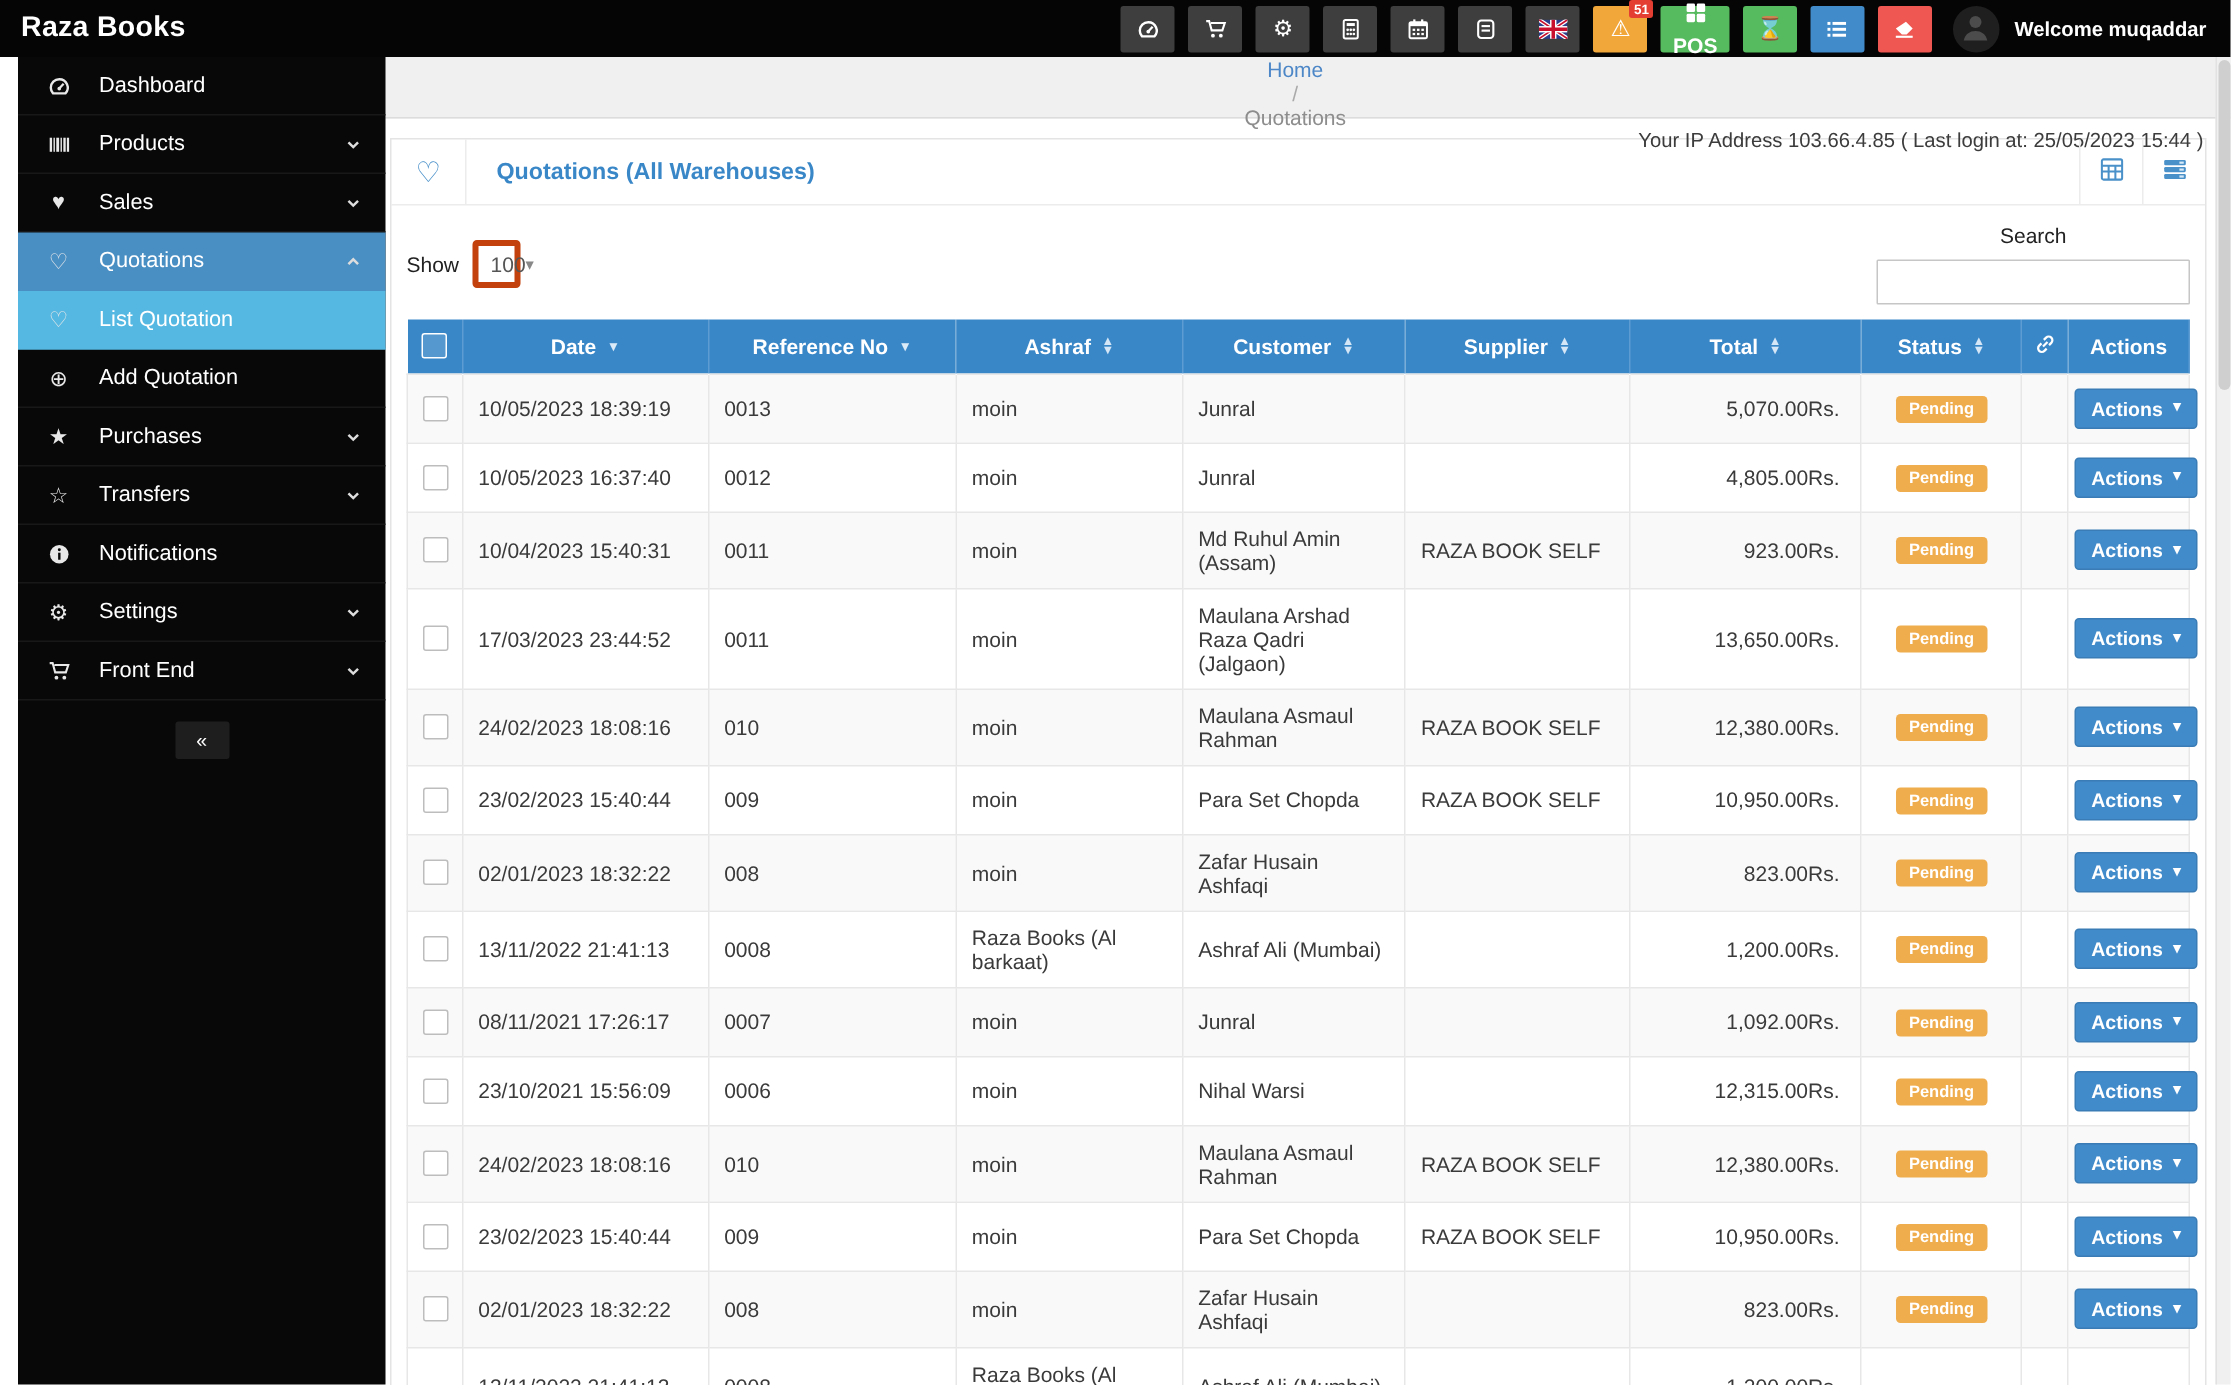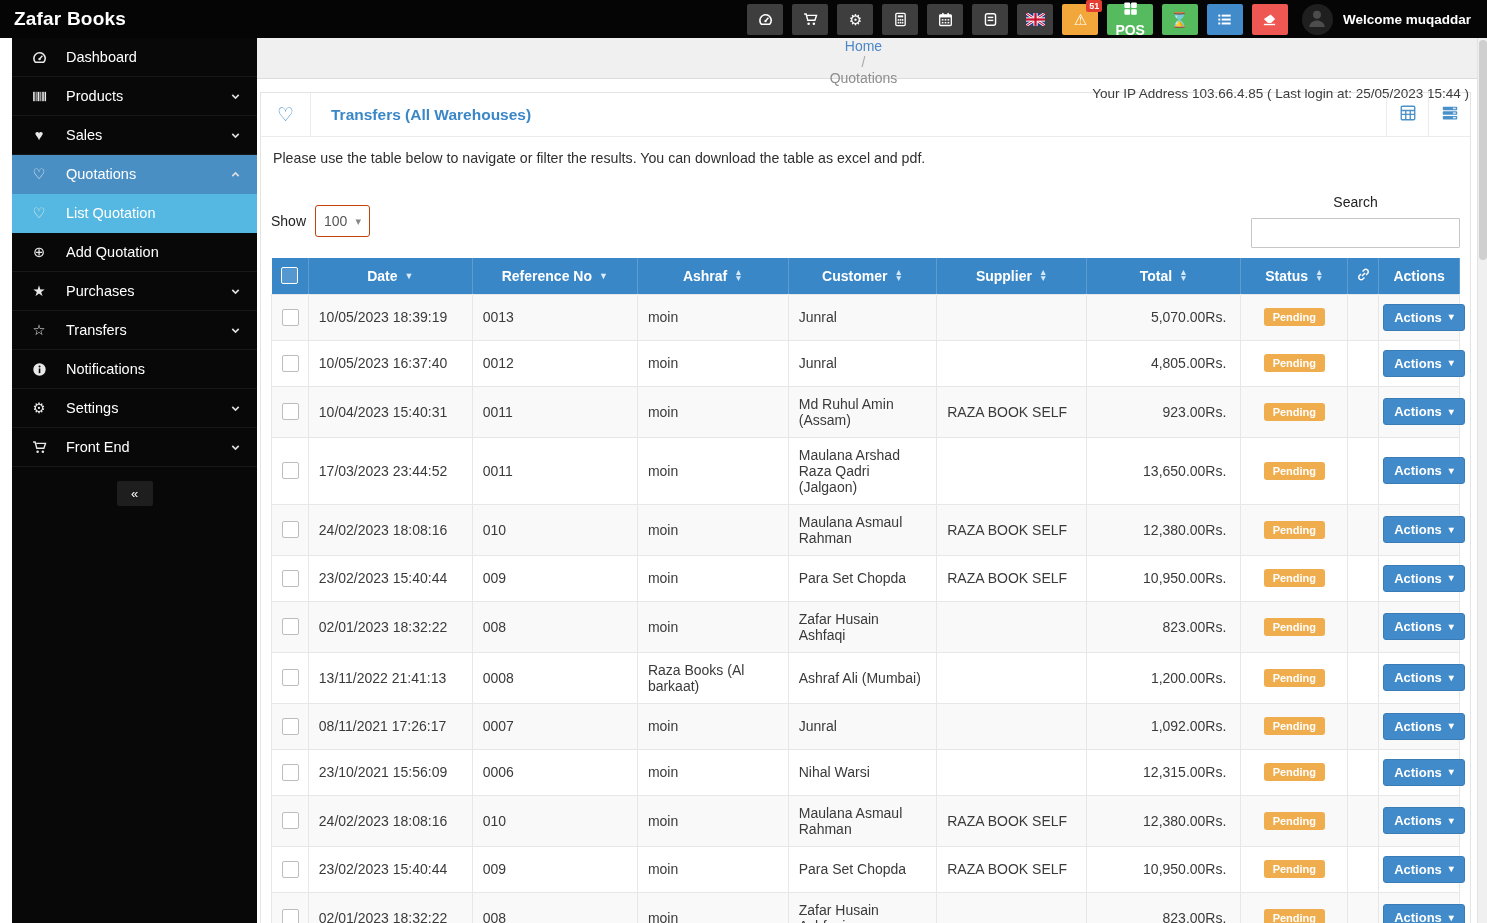--- a/index.html
+++ b/index.html
@@ -56,21 +56,21 @@
   .ph-title { display:flex; align-items:center; padding-left:20px; color:var(--accent,#3a87c8);
     font-weight:bold; font-size:15.5px; }
   .ph-actions { margin-left:auto; display:flex; }
   .ph-btn { width:42px; border-left:1px solid #ececec; display:flex; align-items:center; justify-content:center;
     color:#4a90c9; cursor:pointer; }
 
   .panel-sub { padding:13px 12px 16px; font-size:14.2px; color:#2f2f2f; }
 
   .controls { display:flex; align-items:center; padding:12px 10px 10px; }
   .show-group { display:flex; align-items:center; gap:9px; color:#222; }
-  .show-select { width:55px; height:32px; border:1px solid #c2410c; border-radius:3px; background:#fff;
+  .show-select { width:32px; height:32px; border:4px solid #c2410c; border-radius:3px; background:#fff;
     display:flex; align-items:center; justify-content:space-between; padding:0 8px; color:#555; cursor:pointer; }
   .sel-caret { color:#888; font-size:11px; }
   .search-group { margin-left:auto; display:flex; align-items:center; gap:8px; color:#222;flex-direction:column; }
   .search-input { width:209px; height:30px; border:1px solid #c6c6c6; border-radius:1px; padding:0 6px;
     font-family:inherit; font-size:14px; }
 
   .table-wrap { padding:0 10px 12px; }
   table.data-table { width:100%; border-collapse:collapse; table-layout:fixed; font-size:14px; color:#3a3a3a; }
   thead th { background:var(--accent,#3a87c8); color:#fff; font-weight:bold; height:36px;
     border-right:1px solid rgba(255,255,255,.18); padding:0 4px; cursor:pointer; }
@@ -93,21 +93,21 @@
   .action-btn .a-caret { font-size:10px; line-height:1; }
 
   .right-scrollbar { position:absolute; top:38px; right:0; bottom:0; width:10px; background:#f0f0f0;
     border-left:1px solid #e2e2e2; z-index:30; }
   .right-scrollbar .thumb { width:8px; margin:2px auto 0; height:220px; background:#cfcfcf; border-radius:4px; }
 </style>
 </head>
 <body>
 
 <div class="topbar">
-  <div class="brand">Zafar Books</div>
+  <div class="brand">Raza Books</div>
   <div class="tb-right">
     <div class="tb-buttons">
         <div class="tb-btn dark">
           <span class="icon">
             <svg viewBox="0 0 16 16" width="15" height="15" fill="currentColor">
               <path d="M8 3a6 6 0 0 0-6 6c0 1.6.6 3 1.6 4.1h8.8A6 6 0 0 0 8 3z" fill="none" stroke="currentColor" stroke-width="1.7"></path>
               <path d="M8 9.6 11.1 6.2" stroke="currentColor" stroke-width="1.6"></path>
               <circle cx="8" cy="9.7" r="1.3"></circle>
             </svg>
           </span>
@@ -344,41 +344,40 @@
     <a class="bc-home">Home</a>
     <span class="bc-sep">/</span>
     <span class="bc-cur">Quotations</span>
     <span class="session">Your IP Address 103.66.4.85 ( Last login at: 25/05/2023 15:44 )</span>
   </div>
 
   <div class="content">
     <div class="panel">
       <div class="panel-head">
         <div class="ph-icon">♡</div>
-        <div class="ph-title">Transfers (All Warehouses)</div>
+        <div class="ph-title">Quotations (All Warehouses)</div>
         <div class="ph-actions">
             <div class="ph-btn">
               <span class="icon"><svg viewBox="0 0 16 16" width="18" height="18" fill="none" stroke="currentColor" stroke-width="1.2">
                   <rect x="2" y="2" width="12" height="12" rx="1"></rect>
                   <path d="M2 5.8h12M2 9.2h12M6 5.8V14M10 5.8V14"></path>
                 </svg></span>
             </div>
             <div class="ph-btn">
               <span class="icon"><svg viewBox="0 0 16 16" width="18" height="18" fill="currentColor">
                   <rect x="1.6" y="2.4" width="12.8" height="3.1" rx=".8"></rect>
                   <rect x="1.6" y="6.5" width="12.8" height="3.1" rx=".8"></rect>
                   <rect x="1.6" y="10.6" width="12.8" height="3.1" rx=".8"></rect>
                   <rect x="10.6" y="3.3" width="2.6" height="1.3" fill="#d7e8f7"></rect>
                   <rect x="10.6" y="7.4" width="2.6" height="1.3" fill="#d7e8f7"></rect>
                   <rect x="10.6" y="11.5" width="2.6" height="1.3" fill="#d7e8f7"></rect>
                 </svg></span>
             </div>
           </div>
       </div>
-      <div class="panel-sub">Please use the table below to navigate or filter the results. You can download the table as excel and pdf.</div>
 
       <div class="controls">
         <div class="show-group">
           <span>Show</span>
           <div class="show-select">
             <span>100</span>
             <span class="sel-caret">▾</span>
           </div>
         </div>
         <div class="search-group">

